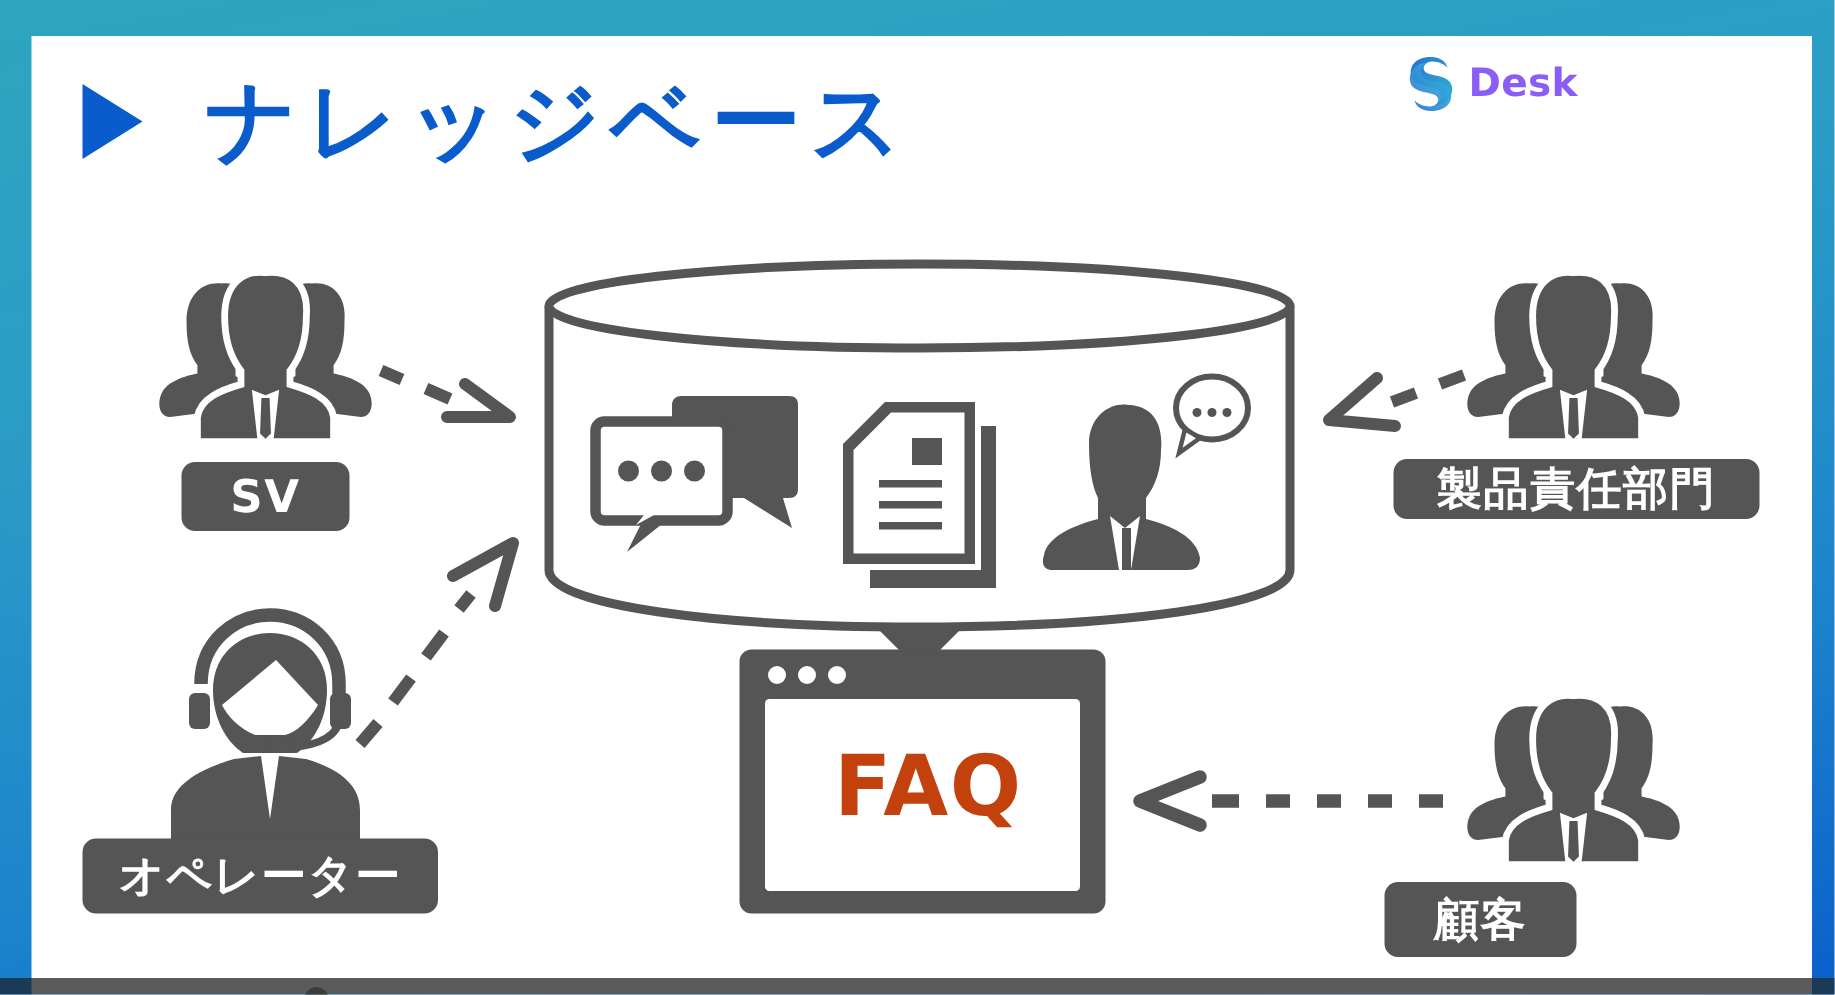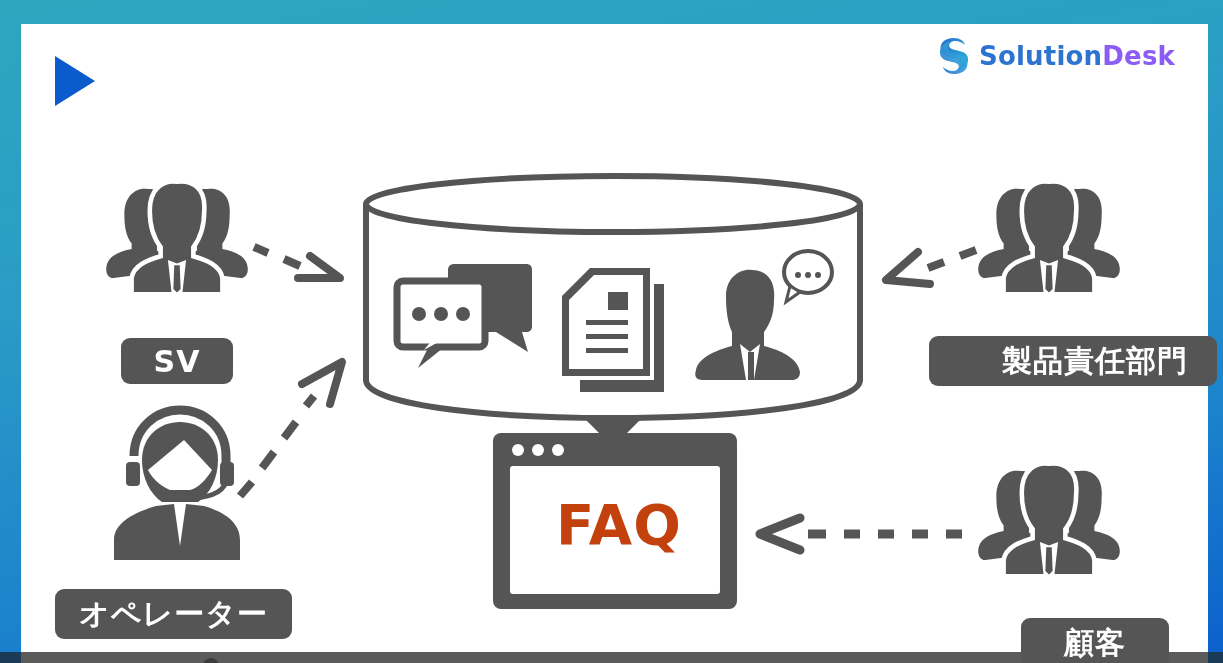--- a/index.html
+++ b/index.html
@@ -17,54 +17,54 @@
   .title{font-size:60px;font-weight:bold;color:#0a5bcb;letter-spacing:6px;line-height:66px;}
 
   .logo{position:absolute;left:937px;top:36px;height:40px;display:flex;align-items:center;}
   .logo-mark{width:34px;height:38px;margin-right:8px;}
   .logo-text{font-size:26px;font-weight:bold;letter-spacing:0.2px;}
   .logo-a{color:#2c73d2;}
   .logo-b{color:#8b5cf6;}
 
   .abs{position:absolute;}
   .label{position:absolute;background:#555;color:#fff;border-radius:9px;font-weight:bold;
-    display:flex;align-items:center;justify-content:center;font-size:30px;letter-spacing:1px;margin-top:30px;}
+    display:flex;align-items:center;justify-content:center;font-size:30px;letter-spacing:1px;}
   .faq-text{position:absolute;font-weight:bold;color:#c2410c;font-size:56px;letter-spacing:1px;}
 </style>
 </head>
 <body>
 
 <div class="panel"></div>
 
 <div class="bottom-bar">
   <div class="cap-l"></div>
   <div class="knob"></div>
   <div class="cap-r"></div>
 </div>
 
 <div class="title-wrap">
   <div class="title-arrow"></div>
+  <div class="title">ナレッジベース</div>
 </div>
 
 <div class="logo">
   <svg class="logo-mark" viewBox="0 0 34 38">
     <defs>
       <linearGradient id="lg1" x1="0" y1="0" x2="1" y2="1">
         <stop offset="0" stop-color="#2c6fd0"></stop>
           <stop offset="1" stop-color="#2bb8d4"></stop>
       </linearGradient>
       <linearGradient id="lg2" x1="1" y1="0" x2="0" y2="1">
         <stop offset="0" stop-color="#35c3dc"></stop>
           <stop offset="1" stop-color="#2a6fd0"></stop>
       </linearGradient>
     </defs>
     <path d="M17 1 C6 1 2 8 4 14 C6 20 14 20 20 22 C25 24 25 30 20 33 C26 33 32 28 31 21 C30 14 21 14 15 12 C10 10 12 4 18 4 C22 4 26 6 28 8 C27 4 23 1 17 1 Z" fill="url(#lg1)"></path>
     <path d="M17 37 C28 37 32 30 30 24 C28 18 20 18 14 16 C9 14 9 8 14 5 C8 5 2 10 3 17 C4 24 13 24 19 26 C24 28 22 34 16 34 C12 34 8 32 6 30 C7 34 11 37 17 37 Z" fill="url(#lg2)" opacity="0.92"></path>
   </svg>
-  <span class="logo-text logo-a">Solution</span>
     <span class="logo-text logo-b">Desk</span>
 </div>
 
 <svg class="abs" style="left:0;top:0" width="1223" height="663">
   <defs>
     <symbol id="person3" viewBox="0 0 160 130">
 
       <path d="M22 38 C22 16 36 8 48 10 C62 8 70 20 68 38 C68 52 64 62 58 70 L58 78 C70 82 78 90 72 100 L10 108 C2 108 0 98 4 90 C8 82 20 78 30 76 L30 70 C24 62 22 52 22 38 Z" fill="#555"></path>
 
       <path d="M92 38 C92 20 100 8 114 10 C126 8 140 16 138 38 C138 52 136 62 130 70 L130 76 C140 78 152 82 156 90 C160 98 158 108 150 108 L88 100 C82 90 90 82 102 78 L102 70 C96 62 92 52 92 38 Z" fill="#555"></path>
@@ -164,14 +164,14 @@
     <line x1="860" y1="534" x2="844" y2="534"></line>
     <line x1="826" y1="534" x2="808" y2="534"></line>
     <path d="M800 518 L760 534 L800 550" stroke-linecap="round" stroke-linejoin="round"></path>
   </g>
 </svg>
 
 <div class="faq-text" style="left:556px;top:492px;">FAQ</div>
 
 <div class="label" style="left:121px;top:308px;width:112px;height:46px;">SV</div>
 <div class="label" style="left:55px;top:559px;width:237px;height:50px;">オペレーター</div>
-<div class="label" style="left:929px;top:306px;width:244px;height:50px;padding-left:44px;">製品責任部門</div>
-<div class="label" style="left:1021px;top:588px;width:148px;height:50px;">顧客</div>
+<div class="label" style="left:929px;top:306px;width:244px;height:40px;">製品責任部門</div>
+<div class="label" style="left:923px;top:588px;width:128px;height:50px;">顧客</div>
 
 </body></html>

